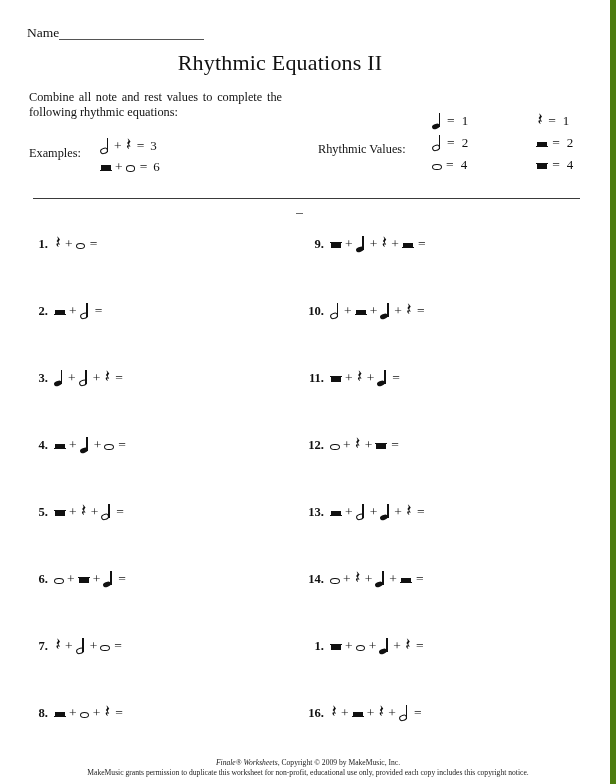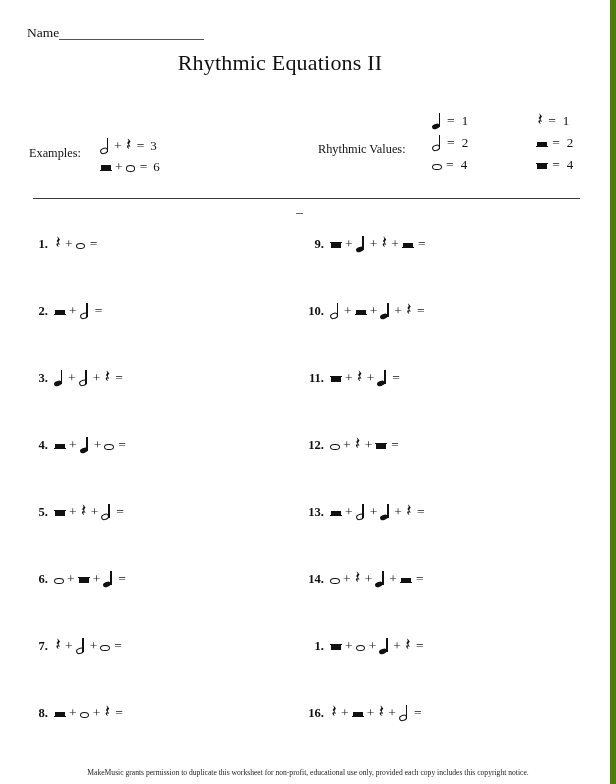--- a/index.html
+++ b/index.html
@@ -293,20 +293,21 @@
 
   <div class="hdr-row">
     <div class="field">
       <span class="field-label">Name</span>
       <span class="field-rule rule-name"></span>
     </div>
   </div>
 
   <div class="title">Rhythmic Equations II</div>
 
+  <div class="instructions">Combine all note and rest values to complete the following rhythmic equations:</div>
 
   <div class="examples-label">Examples:</div>
   <div class="examples-body">
       <div class="example-line">
         <span class="glyph g-half">
           <span class="head"></span>
           <span class="stem"></span>
         </span>
         <span class="op">+</span>
         <span class="glyph g-qrest" style="font-size: 17px;">
@@ -703,16 +704,19 @@
           <span class="glyph g-half">
             <span class="head"></span>
             <span class="stem"></span>
           </span>
           <span class="op op-eq">=</span>
         </span>
       </div>
     </div>
 
   <div class="footer">
+    <div>
+      <span class="ital">Finale® Worksheets</span><span>, Copyright © 2009 by MakeMusic, Inc.</span>
+    </div>
     <div>MakeMusic grants permission to duplicate this worksheet for non-profit, educational use only, provided each copy includes this copyright notice.</div>
   </div>
 
 </div>
 
 </body></html>

